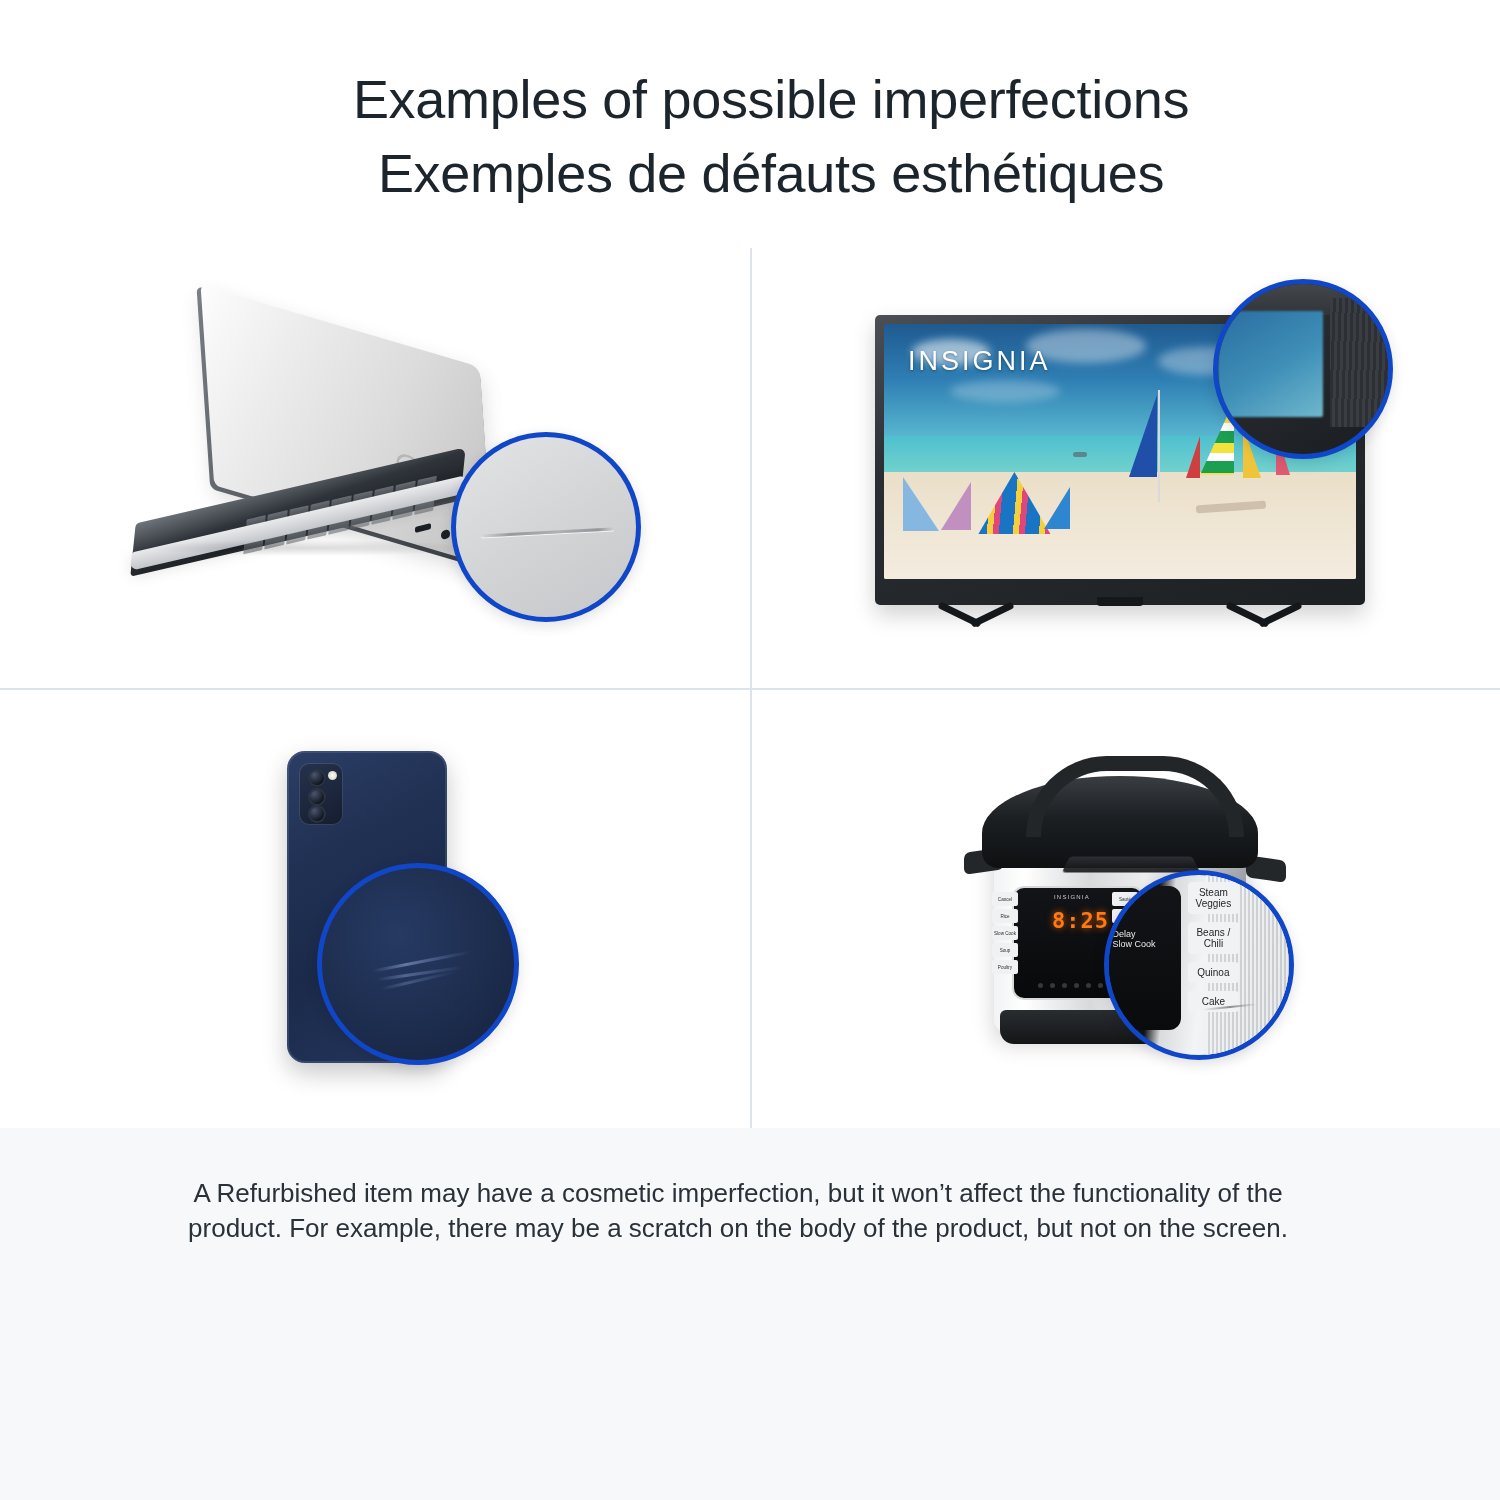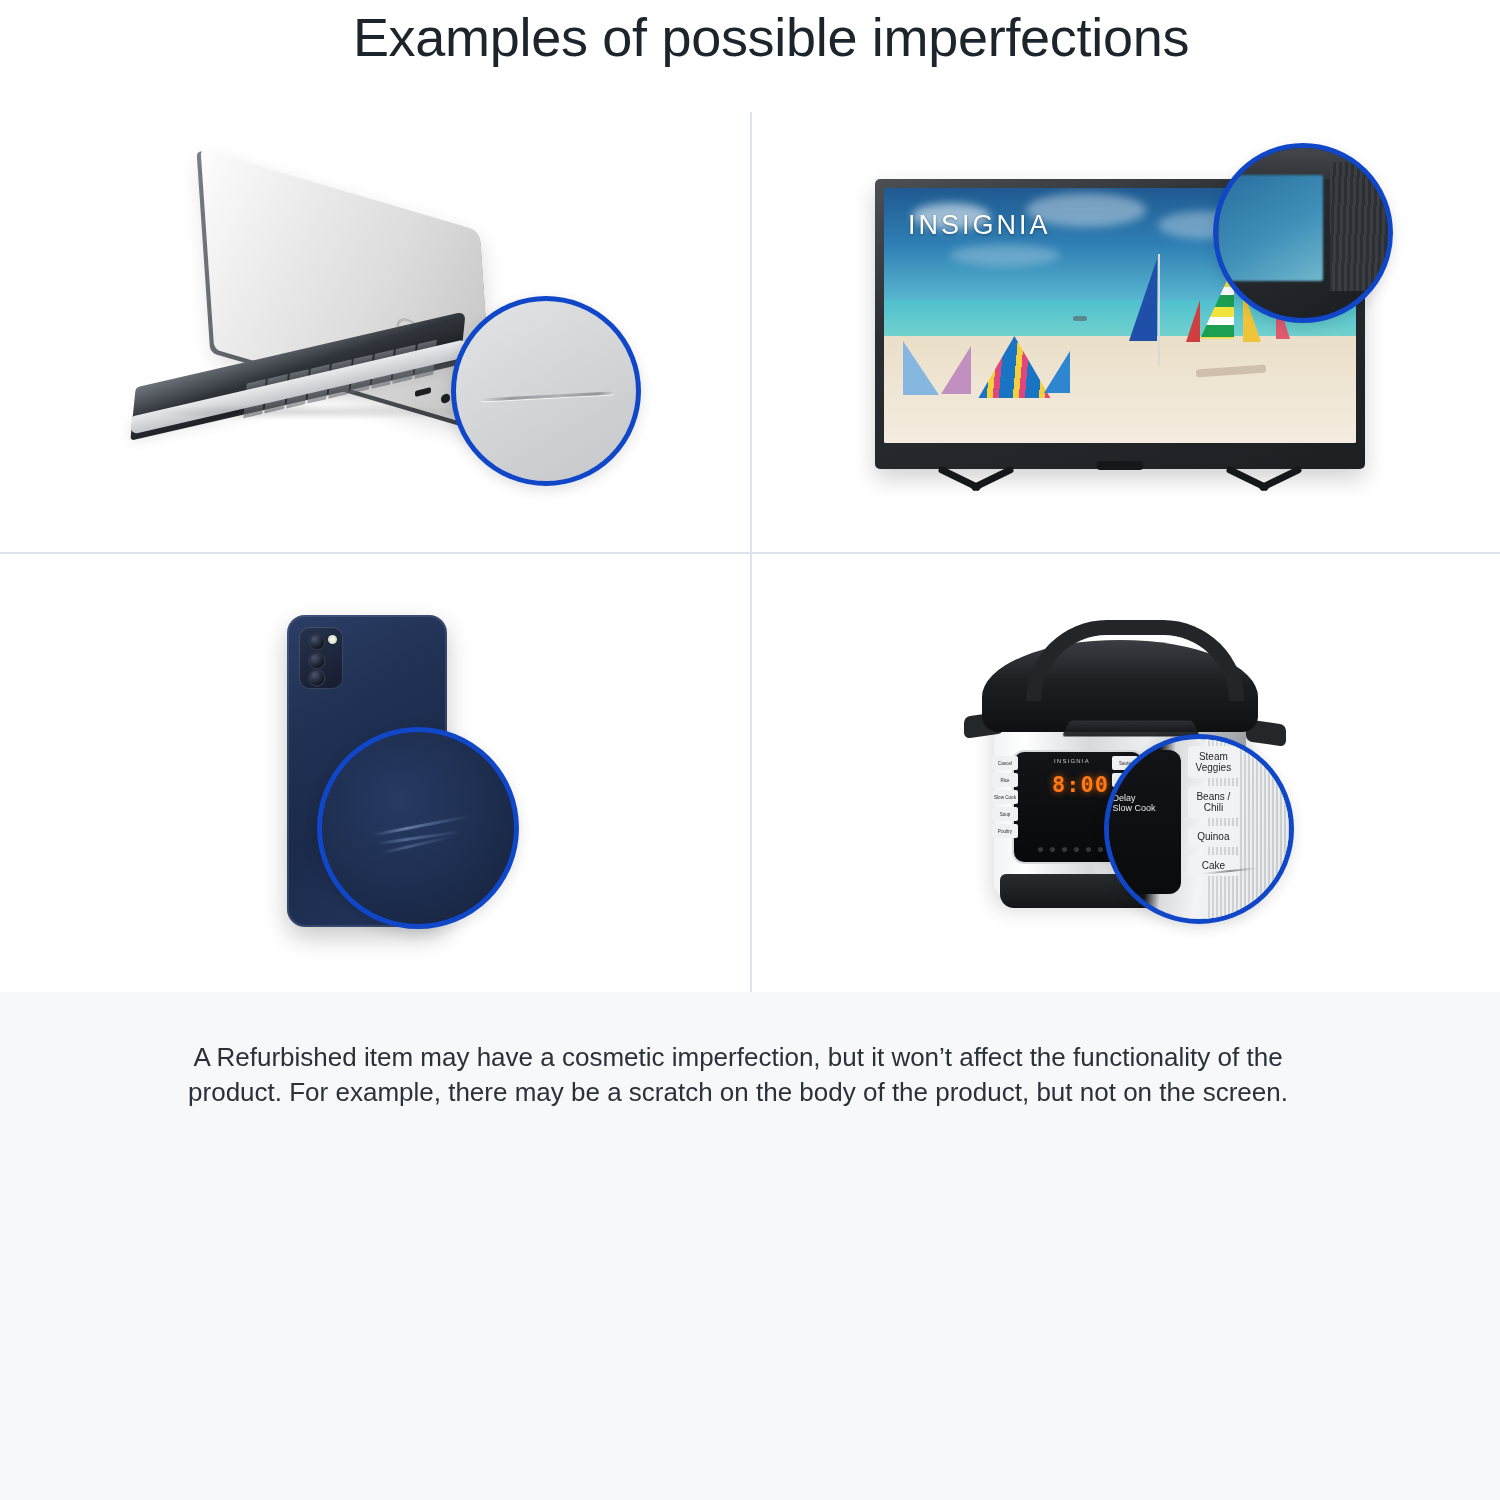--- a/index.html
+++ b/index.html
@@ -8,20 +8,21 @@
     background:#ffffff;
     font-family:"Liberation Sans", sans-serif;
     color:#1d252c;
     overflow:hidden;
     position:relative;
   }
   .page{width:1500px;height:1500px;position:relative;display:flex;flex-direction:column;}
 
   
   .title-block{
+    padding-top:62px;
     text-align:center;
     flex:0 0 auto;
     margin-left:42px;
   }
   .title-line{
     font-size:54px;
     line-height:74px;
     font-weight:400;
     letter-spacing:-0.3px;
     color:#1d252c;
@@ -333,20 +334,21 @@
     color:#2a3138;
   }
 </style>
 </head>
 <body>
 
 <div class="page">
 
   <div class="title-block">
     <div class="title-line">Examples of possible imperfections</div>
+    <div class="title-line">Exemples de défauts esthétiques</div>
   </div>
 
   <div class="grid">
 
     <div class="tile">
       <div class="stage laptop-stage">
         <div class="lid-edge"></div>
         <div class="lid">
           <div class="lid-logo"></div>
         </div>
@@ -460,21 +462,21 @@
         <div class="side-handle sh-l"></div>
         <div class="side-handle sh-r"></div>
         <div class="cooker-lid">
           <div class="lid-disp"></div>
         </div>
         <div class="cooker-handle"></div>
         <div class="cooker-base"></div>
 
         <div class="panel">
           <div class="panel-brand">INSIGNIA</div>
-          <div class="led">8:00</div>
+          <div class="led">8:25</div>
           <div class="panel-col left">
             <div class="pbtn">Cancel</div>
             <div class="pbtn">Rice</div>
             <div class="pbtn">Slow Cook</div>
             <div class="pbtn">Soup</div>
             <div class="pbtn">Poultry</div>
           </div>
           <div class="panel-col right">
             <div class="pbtn">Sauté</div>
             <div class="pbtn">Fish</div>

